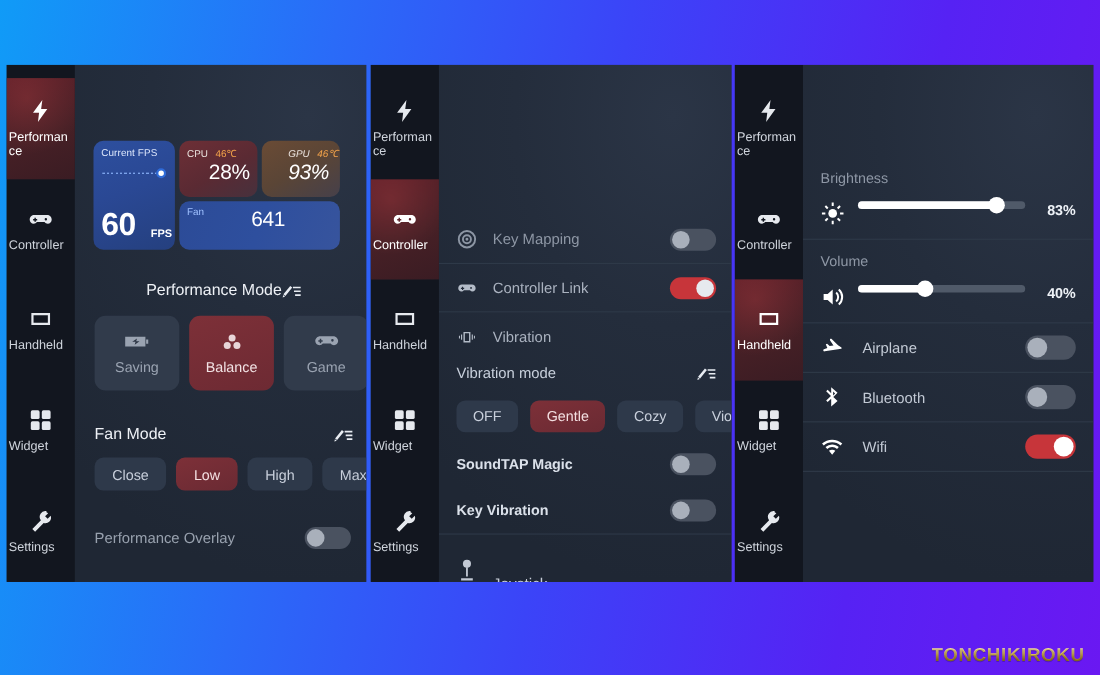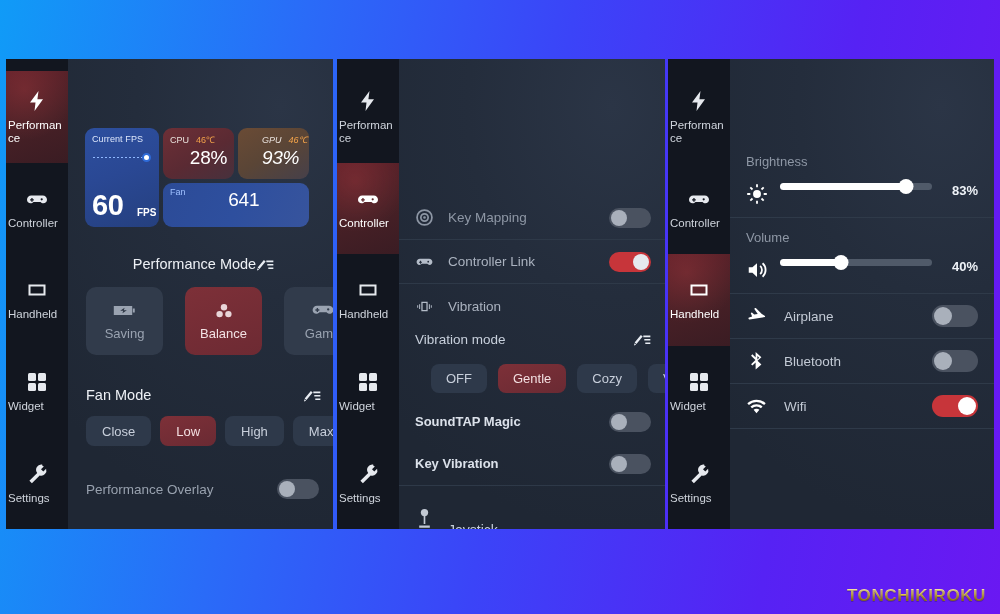--- a/index.html
+++ b/index.html
@@ -119,21 +119,21 @@
   .sec-head {
     position:absolute; left:18px; right:12px;
     display:flex; align-items:center; justify-content:space-between;
     color:#eef1f6; font-size:14.5px;
   }
   #sec-perf { top:197px;justify-content:center; }
   #sec-fan  { top:328px; }
   .edit-ico { width:18px; height:15px; }
   .edit-ico svg { width:18px; height:15px; fill:#e8ecf2; display:block; }
 
-  .mode-row { position:absolute; left:18px; top:228px; display:flex; gap:22px;align-items:center; }
+  .mode-row { position:absolute; left:18px; top:228px; display:flex; gap:9px;align-items:center; }
   .mode-card {
     width:77px; height:68px; border-radius:10px;
     display:flex; flex-direction:column; align-items:center; justify-content:center; gap:7px;
     background:#313b4b; color:#9aa3b1; font-size:13px;
   }
   .mode-card .mi svg { width:24px; height:17px; display:block; fill:#9aa3b1; }
   .mode-card.sel { background:linear-gradient(160deg,#7d3038 0%, #6d2a33 100%); color:#f2e2e4; }
   .mode-card.sel .mi svg { fill:#e8d5d8; }
 
   .chip-row { position:absolute; left:18px; top:357px; display:flex; gap:9px; }
@@ -173,21 +173,21 @@
 
   #row-keymap { top:137px; height:44px; }
   #row-ctrllink { top:181px; height:44px; }
   #row-vibration { top:226px; height:42px; border-bottom:none; }
 
   .sub-head {
     position:absolute; left:16px; right:14px; top:268px; height:24px;
     display:flex; align-items:center; justify-content:space-between;
     color:#c8d0dc; font-size:13.5px;
   }
-  .vib-chips { position:absolute; left:32px; top:305px; display:flex; gap:11px; }
+  .vib-chips { position:absolute; left:16px; top:305px; display:flex; gap:11px; }
   .vib-chips .chip { height:29px; padding:0 15px; font-size:13px; }
 
   .mini-row {
     position:absolute; left:16px; right:14px;
     display:flex; align-items:center; justify-content:space-between;
   }
   #row-soundtap { top:353px; }
   #row-keyvib { top:395px; }
   .mini-row .t { color:#dbe1ea; font-size:13px; font-weight:bold; line-height:1.28; max-width:150px; }
 

